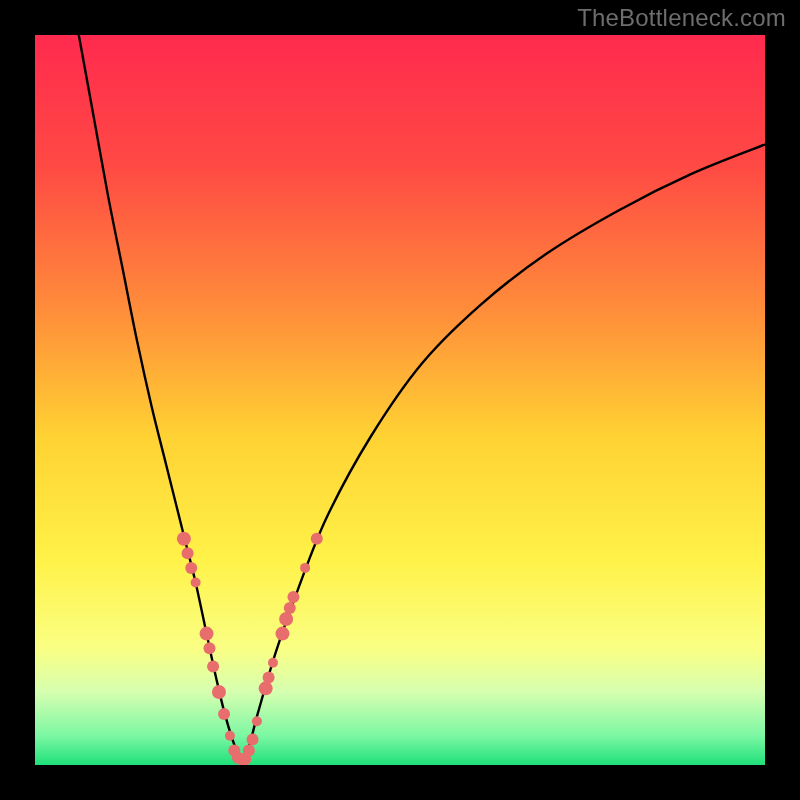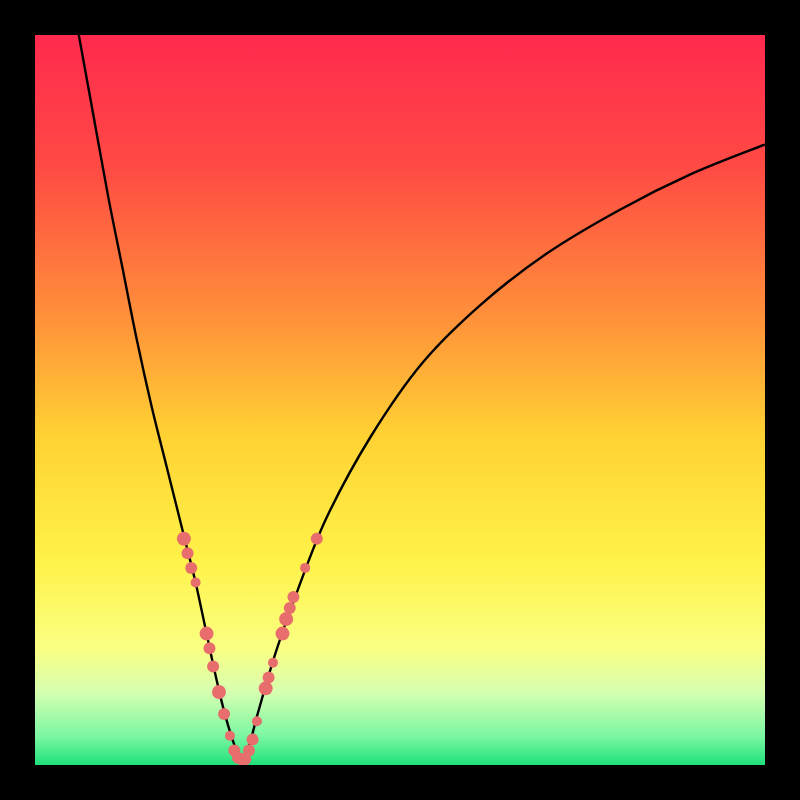--- a/index.html
+++ b/index.html
@@ -103,14 +103,15 @@
           <circle cx="251.11999999999998" cy="584" r="7" fill="#e86d6d"></circle>
           <circle cx="254.76999999999998" cy="573.05" r="6" fill="#e86d6d"></circle>
           <circle cx="258.41999999999996" cy="562.1" r="6" fill="#e86d6d"></circle>
           <circle cx="270.1" cy="532.9" r="5" fill="#e86d6d"></circle>
           <circle cx="281.78000000000003" cy="503.7" r="6" fill="#e86d6d"></circle>
         </g>
     </svg>
 
   </div>
 
+  <div class="watermark">TheBottleneck.com</div>
 
 </div>
 
 </body></html>

